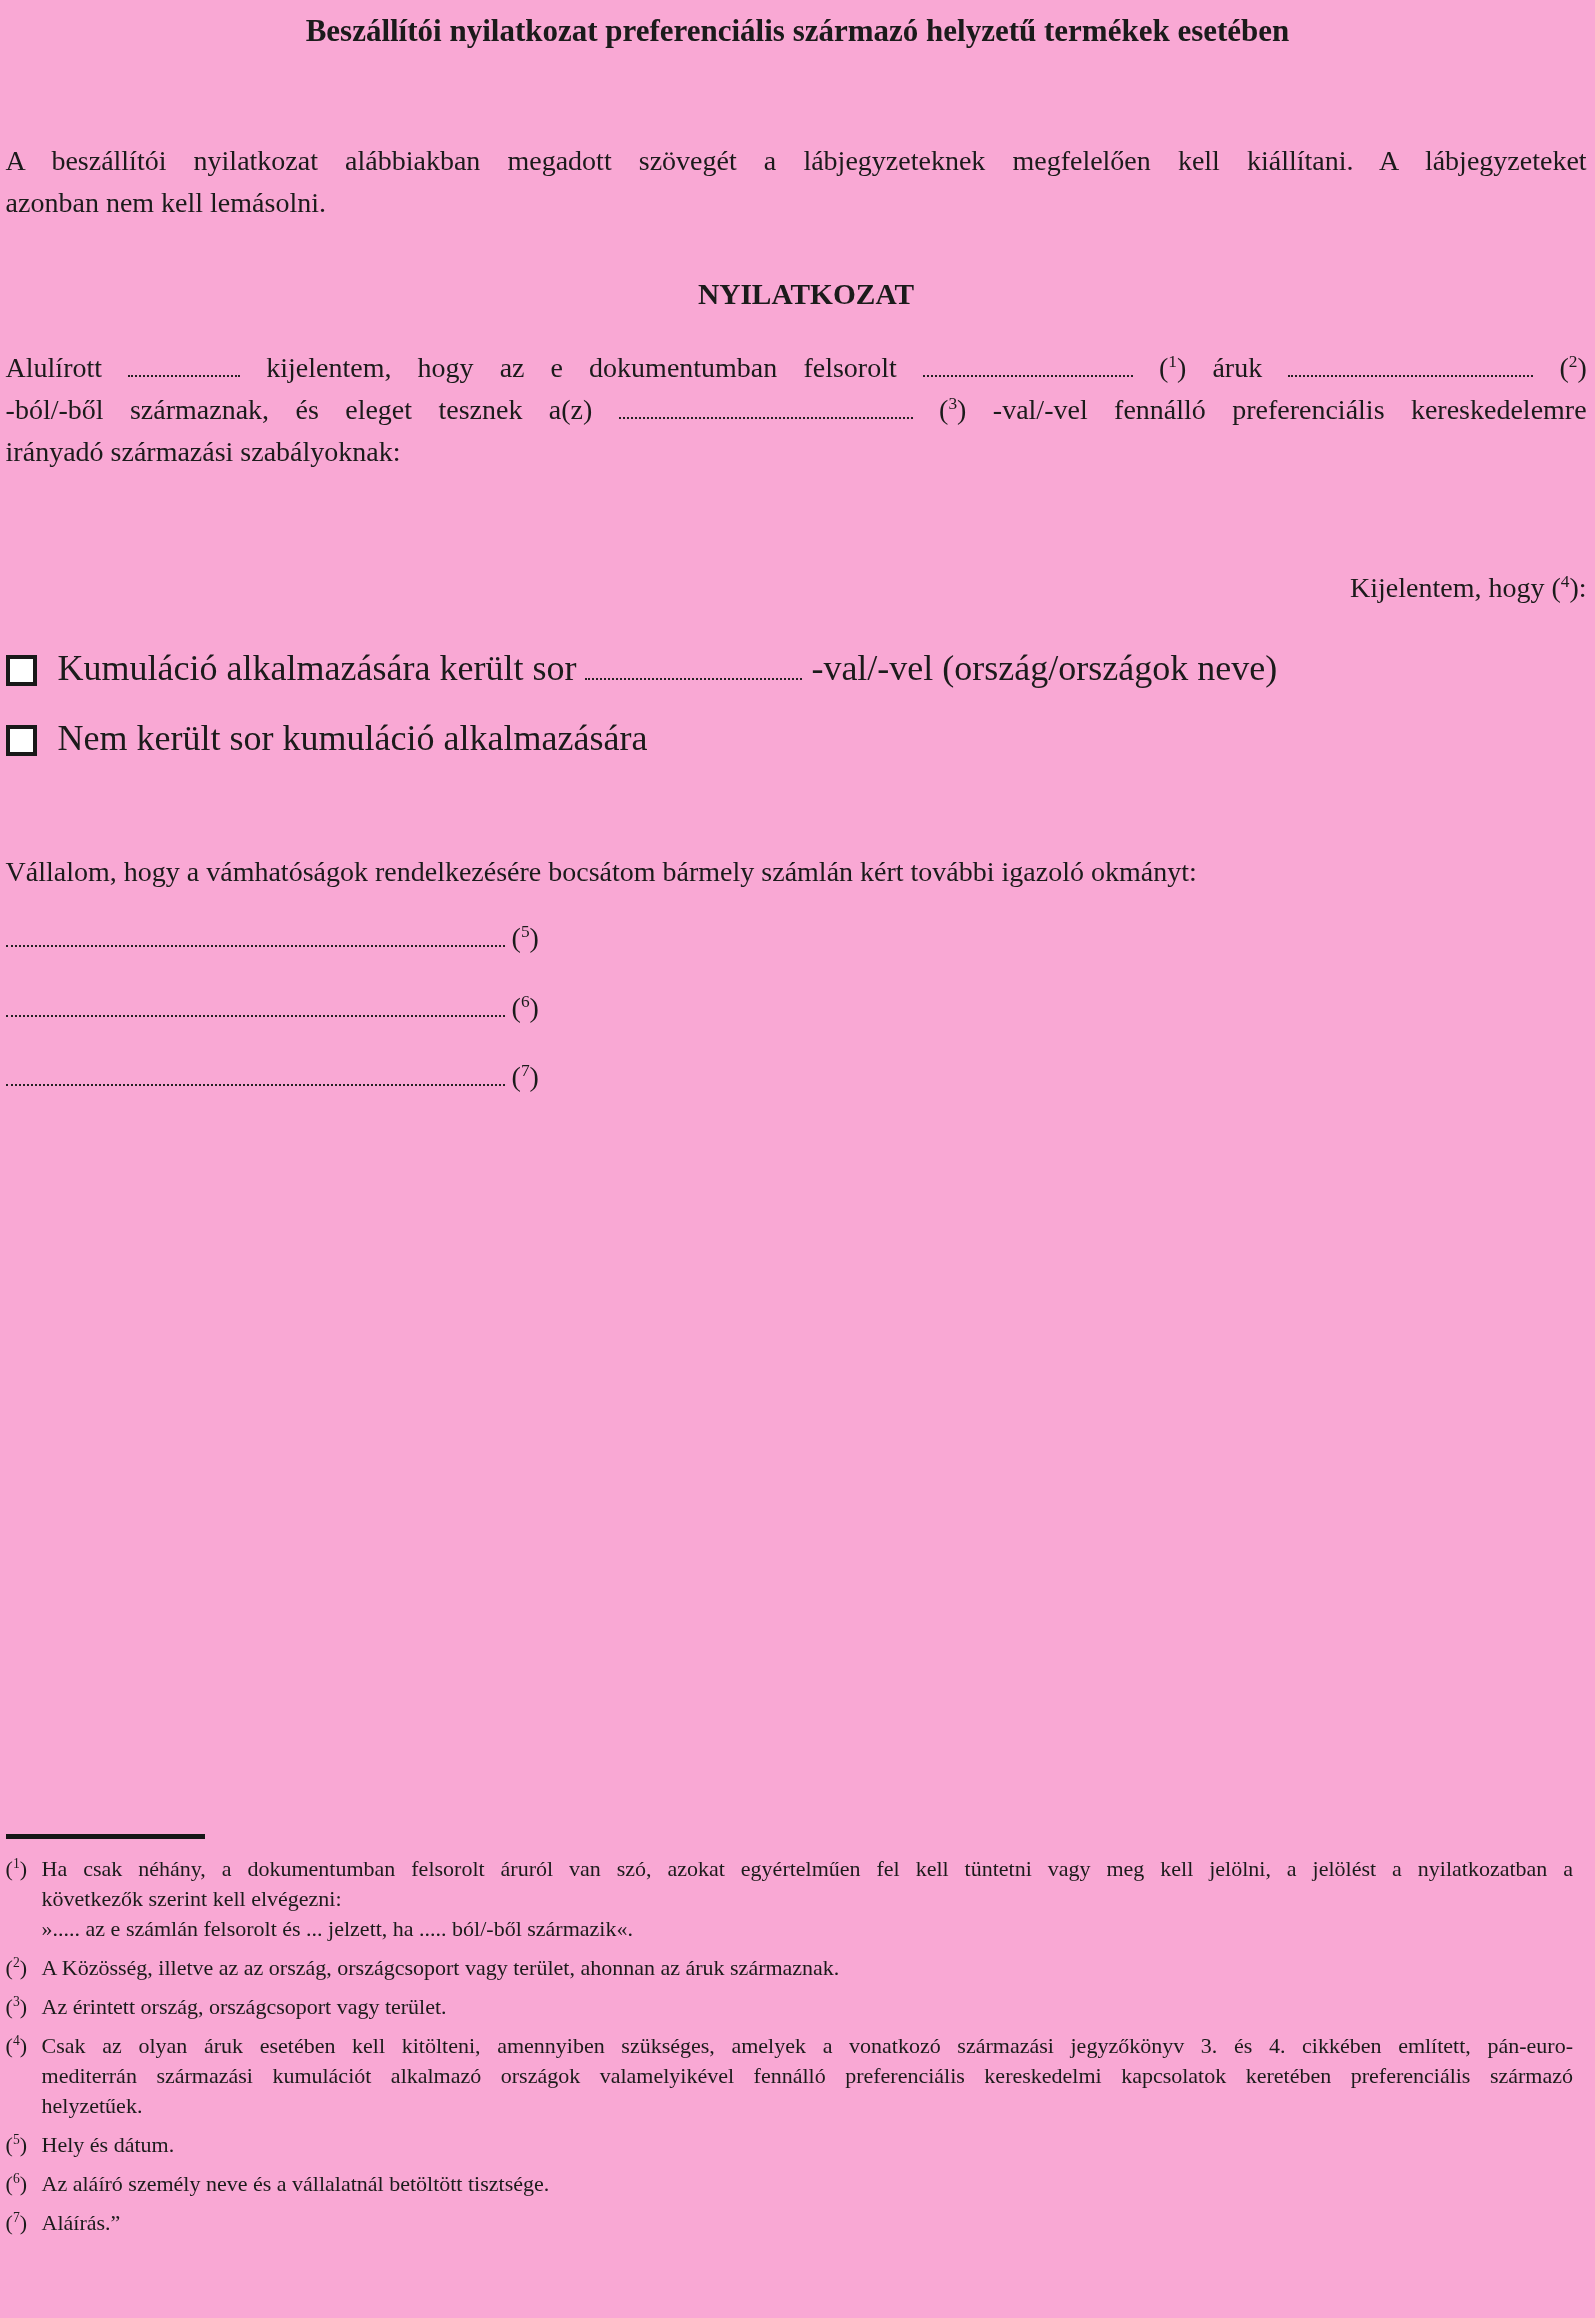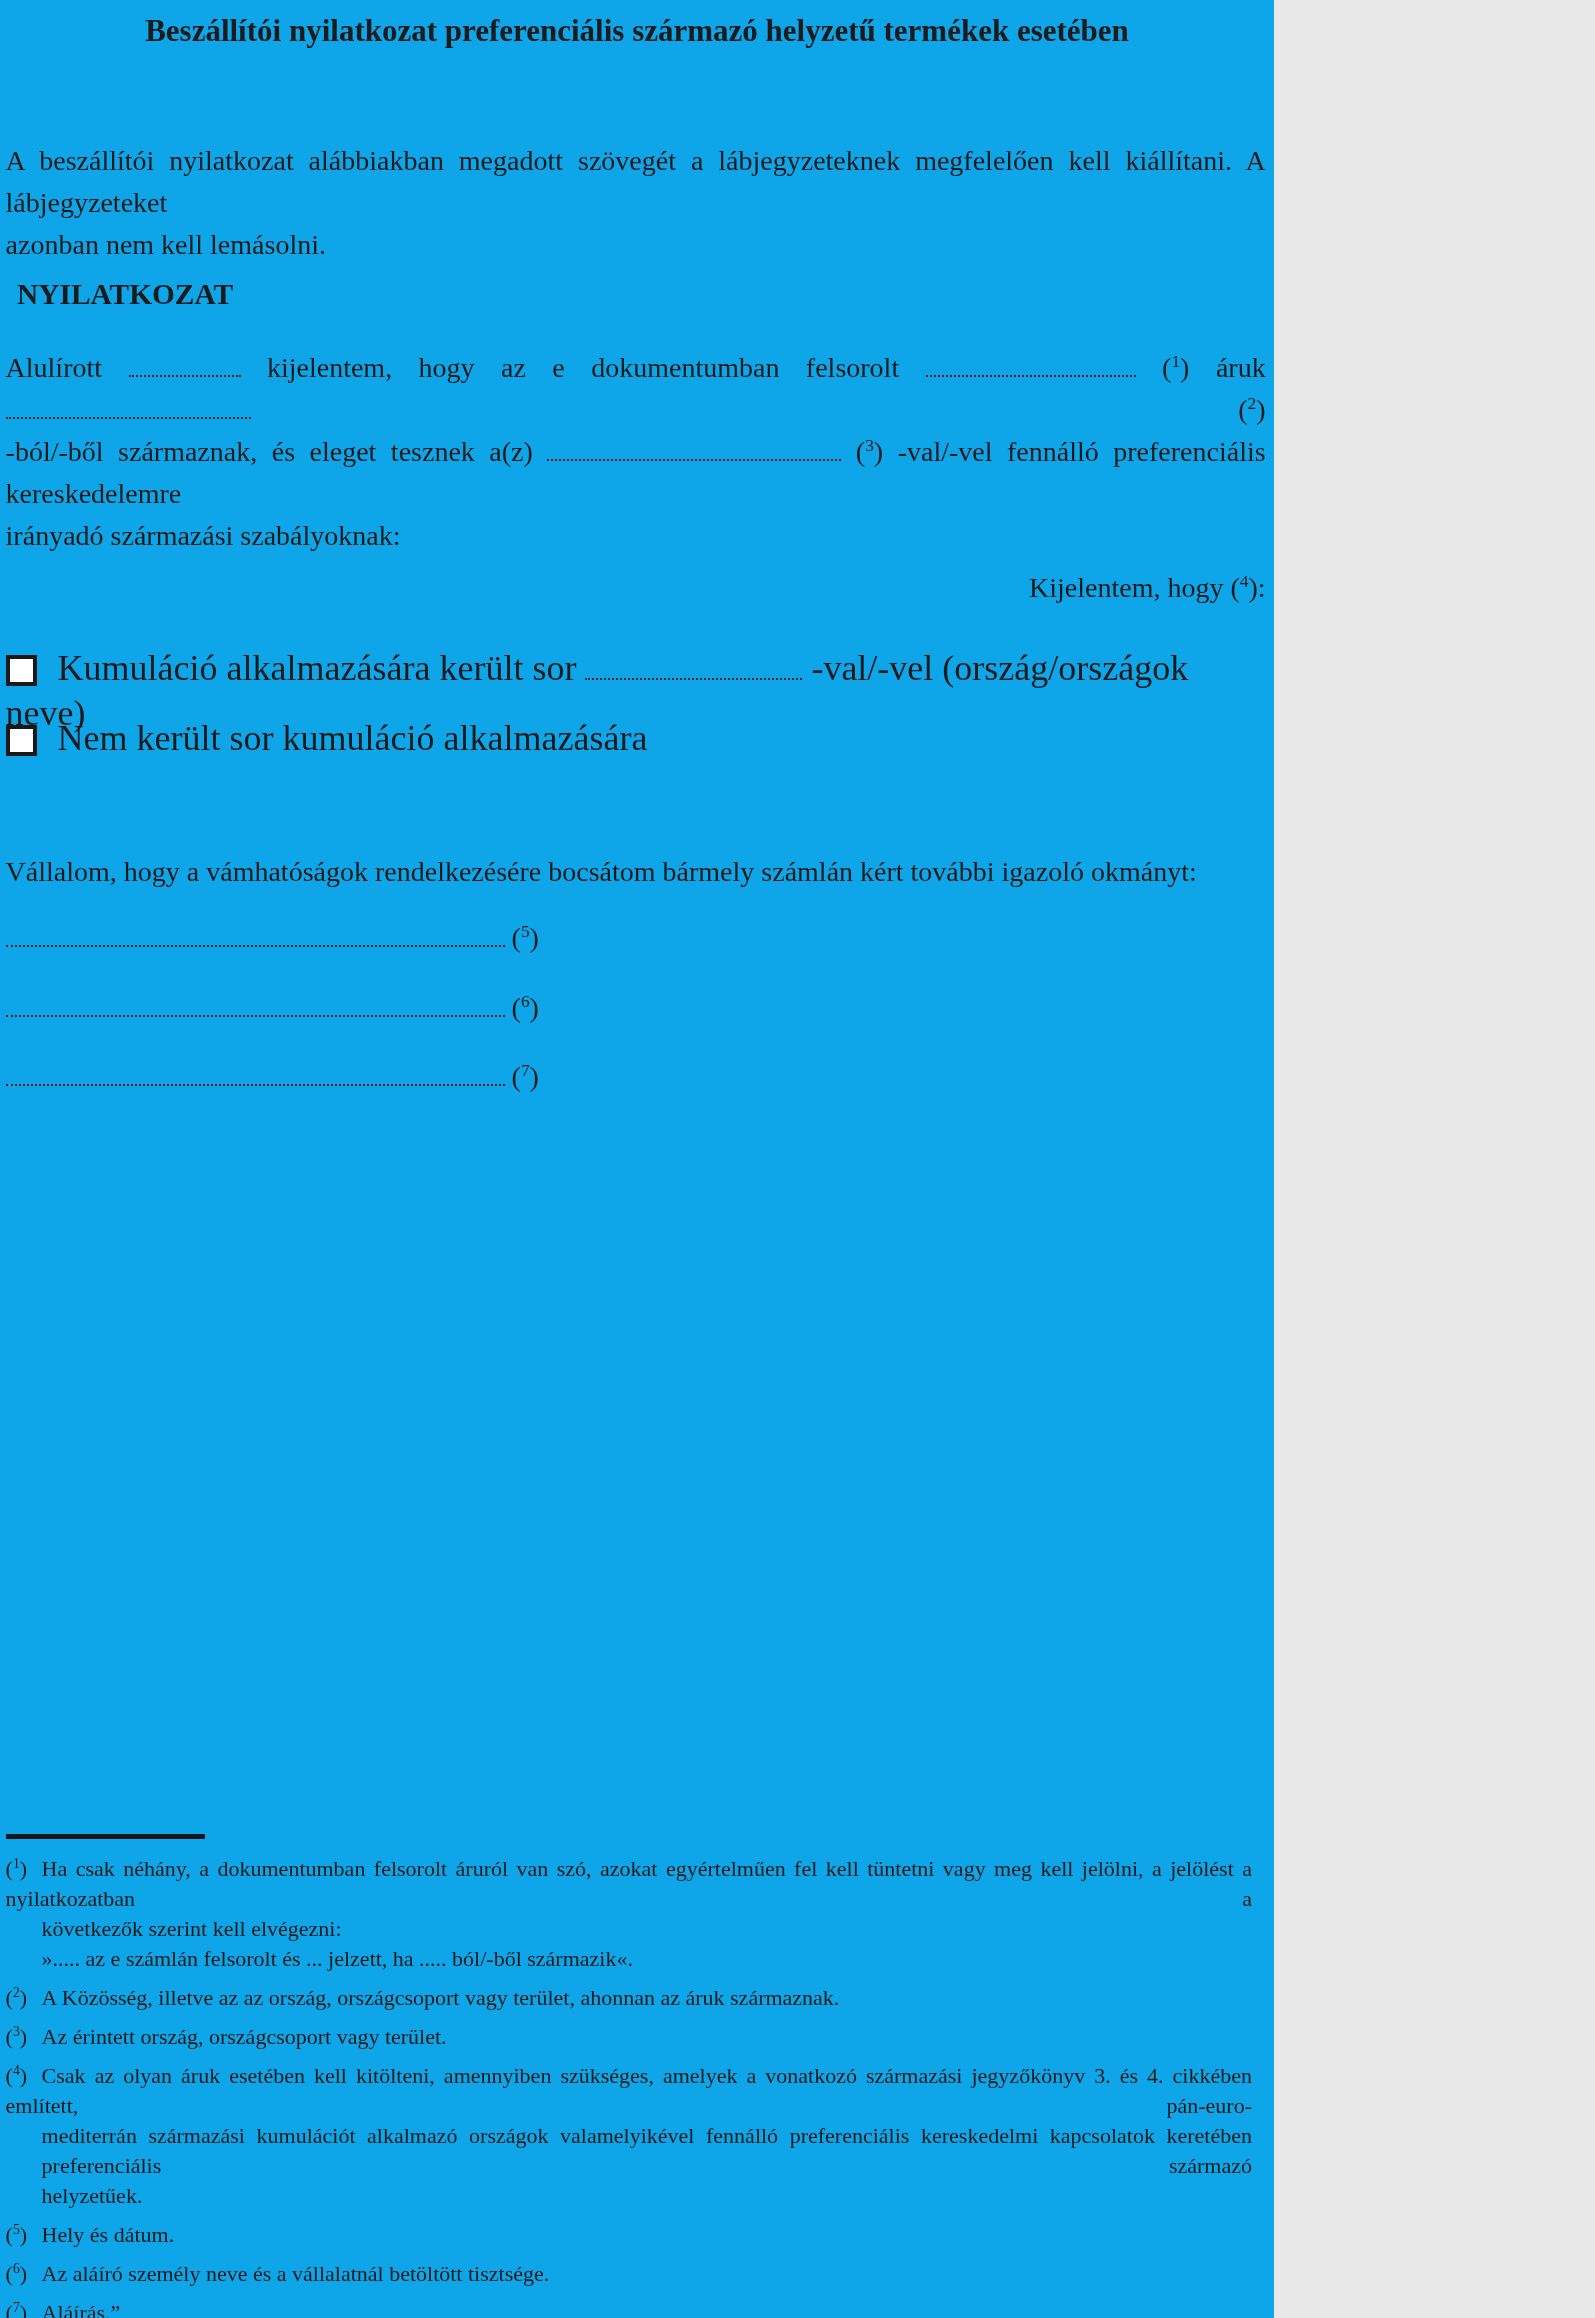--- a/index.html
+++ b/index.html
@@ -1,33 +1,33 @@
 <!DOCTYPE html>
 <html style="font-size:11.2px"><head>
 <meta charset="utf-8">
 <style>
   html,body { margin:0; padding:0; background:#e8e8e8; }
   .page {
     position:relative;
-    width:1274px; height:2319px;
-    background:#0ea5e9;
+    width:1595px; height:2319px;
+    background:#f9a8d4;
     color:#1b1b1b;
     font-family:"Liberation Serif", serif;
     overflow:hidden;
   }
   .abs { position:absolute; left:5.6px; right:8.4px;margin-top:24px; }
   .body-text { font-size:28px; line-height:42px; }
   .jl { text-align:justify; text-align-last:justify; }
   .title {
     position:absolute; top:9.8px; left:0; right:0;
     text-align:center; font-weight:bold; font-size:31px; line-height:42px;
   }
   .heading {
     position:absolute; top:273px; left:17px; right:0;
-    text-align:left; font-weight:bold; font-size:29.4px; line-height:42px;
+    text-align:center; font-weight:bold; font-size:29.4px; line-height:42px;
   }
   .dots {
     display:inline-block;
     height:21px;
     border-bottom:2.8px dotted #222222;
   }
   .w160 { width:112px; } .w300 { width:210px; } .w350 { width:245px; }
   .w420 { width:294px; } .w310 { width:217px; } .w712 { width:499px; }
   .ref { white-space:nowrap; }
   .ref sup, .mk sup {

